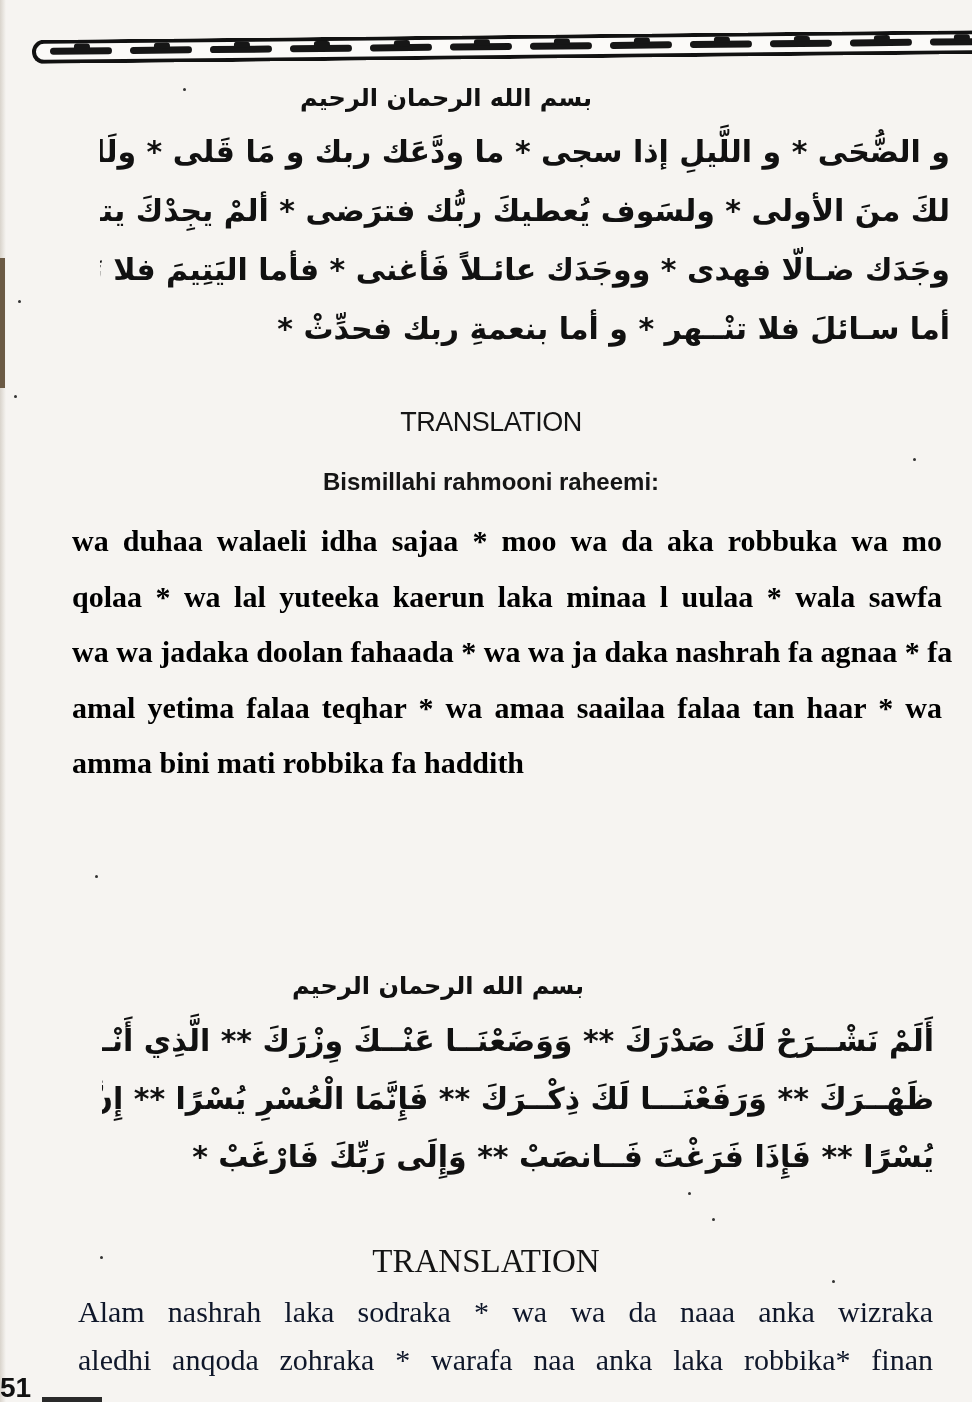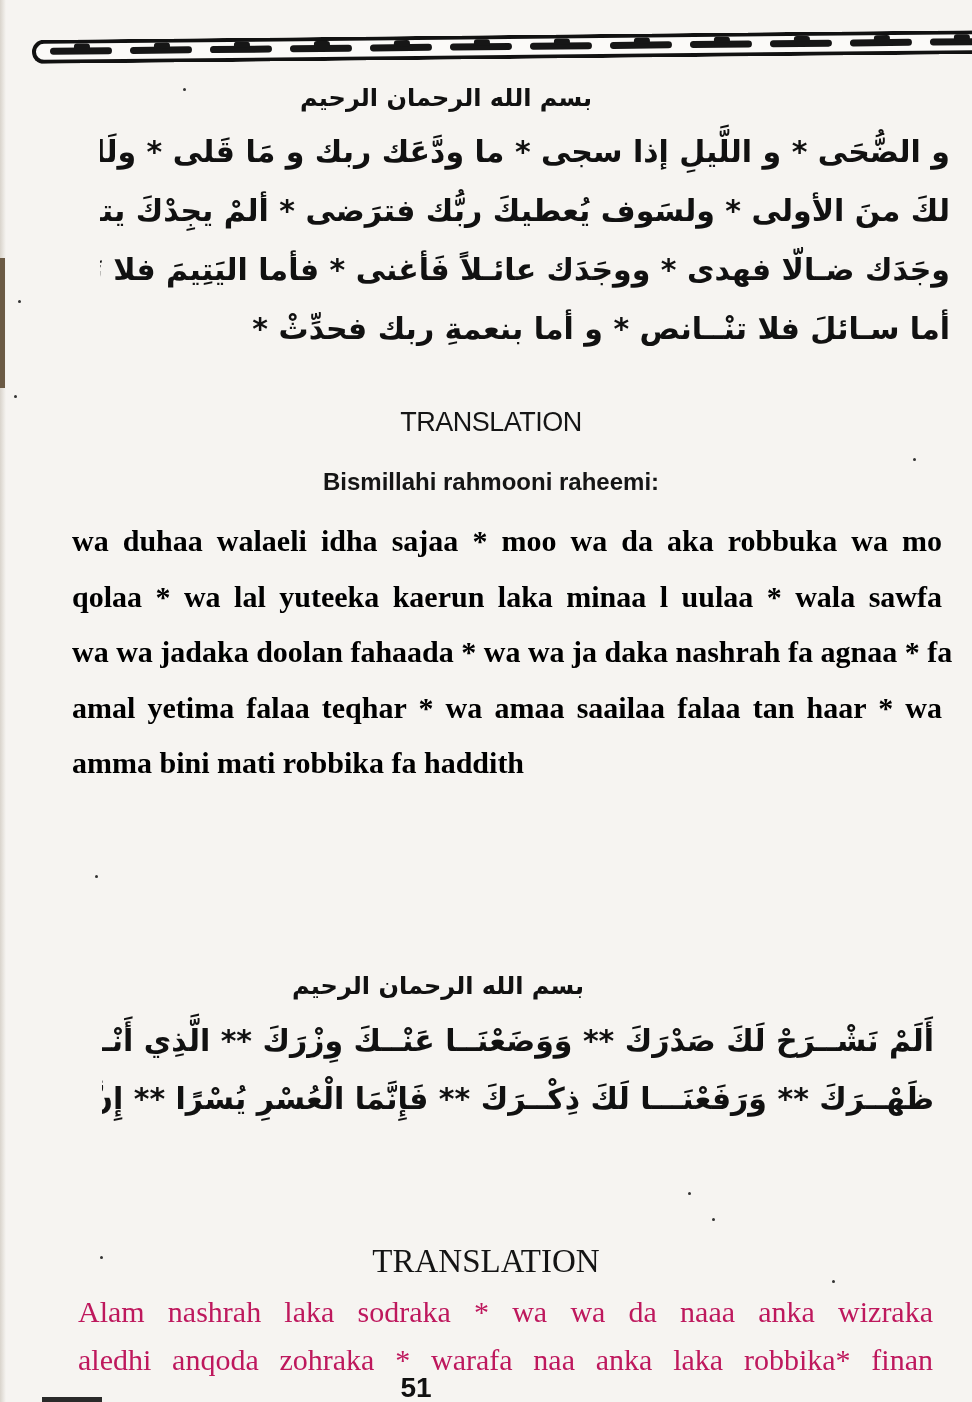--- a/index.html
+++ b/index.html
@@ -70,25 +70,25 @@
       height: 55.6px; line-height: 55.6px; white-space: nowrap;
       text-align: justify; text-align-last: justify;
     }
     .translit-line.last { text-align-last: left; }
     .heading-serif {
       position: absolute; left: 0; width: 972px; text-align: center;
       font-family: "Liberation Serif", serif; font-size: 33px; color: #141414;
     }
     .translit-block-2 {
       position: absolute; left: 78px; width: 855px;
-      font-family: "Liberation Serif", serif; font-size: 30px; color: #be185d;
+      font-family: "Liberation Serif", serif; font-size: 30px; color: #0f172a;
     }
     .translit-block-2 .translit-line { height: 48px; line-height: 48px; }
     .page-number {
-      position: absolute; left: 0; width: 832px; top: 1374px; text-align: center;
+      position: absolute; left: 0; width: 832px; top: 1374px; 
       font-family: "Liberation Sans", sans-serif; font-weight: bold; font-size: 28px;
       line-height: 28px; color: #111;
     }
     .bottom-rule {
       position: absolute; left: 42px; top: 1397px; width: 60px; height: 5px;
       background: #2a2a2a;
     }
     .specks span {
       position: absolute; width: 3px; height: 3px; background: #333; border-radius: 50%;
     }
@@ -117,39 +117,40 @@
     <div class="motif"></div>
   </div>
 </div>
 
 <div class="bismillah" style="top:84px;">بسم الله الرحمان الرحيم</div>
 
 <div class="arabic-block" style="top:122px;">
   <div class="arabic-line">و الضُّحَى * و اللَّيلِ إذا سجى * ما ودَّعَك ربك و مَا قَلى * ولَلآخِرةُ خيرٌ</div>
   <div class="arabic-line">لكَ منَ الأولى * ولسَوف يُعطيكَ ربُّك فترَضى * ألمْ يجِدْكَ يتيما فَـأوى * و</div>
   <div class="arabic-line">وجَدَك ضـالّا فهدى * ووجَدَك عائـلاً فَأغنى * فأما اليَتِيمَ فلا تَقْهر * و</div>
-  <div class="arabic-line">أما سـائلَ فلا تنْــانص * و أما بنعمةِ ربك فحدِّثْ *</div>
+  <div class="arabic-line">أما سـائلَ فلا تنْــهر * و أما بنعمةِ ربك فحدِّثْ *</div>
 </div>
 
 <div class="heading-sans" style="top:407px;">TRANSLATION</div>
 <div class="subheading-sans" style="top:468px;">Bismillahi rahmooni raheemi:</div>
 
 <div class="translit-block" style="top:513px;">
   <div class="translit-line">wa duhaa  walaeli idha sajaa * moo wa da aka robbuka wa mo</div>
   <div class="translit-line">qolaa * wa lal yuteeka kaerun laka minaa l uulaa * wala sawfa</div>
   <div class="translit-line">wa wa jadaka doolan fahaada *  wa wa ja daka nashrah fa agnaa * fa</div>
   <div class="translit-line">amal yetima falaa teqhar *  wa amaa saailaa falaa tan haar *  wa</div>
   <div class="translit-line last">amma bini mati robbika fa haddith</div>
 </div>
 
 <div class="bismillah" style="top:972px; left:-8px;">بسم الله الرحمان الرحيم</div>
 
 <div class="arabic-block" style="top:1012px; left:102px; width:832px;">
   <div class="arabic-line" style="height:58px; line-height:58px;">أَلَمْ نَشْــرَحْ لَكَ صَدْرَكَ ** وَوَضَعْنَــا عَنْــكَ وِزْرَكَ ** الَّذِي أَنْــقَضَ</div>
   <div class="arabic-line" style="height:58px; line-height:58px;">ظَهْــرَكَ ** وَرَفَعْنَـــا لَكَ ذِكْــرَكَ ** فَإِنَّمَا الْعُسْرِ يُسْرًا ** إِنَّ مَعَ الْعُسْرِ</div>
+  <div class="arabic-line" style="height:58px; line-height:58px;">يُسْرًا ** فَإِذَا فَرَغْتَ فَــانصَبْ ** وَإِلَى رَبِّكَ فَارْغَبْ *</div>
 </div>
 
 <div class="heading-serif" style="top:1243px;">TRANSLATION</div>
 
 <div class="translit-block-2" style="top:1288px;">
   <div class="translit-line">Alam nashrah laka sodraka   * wa wa da naaa anka wizraka</div>
   <div class="translit-line">aledhi anqoda zohraka * warafa naa anka laka robbika*   finan</div>
 </div>
 
 <div class="page-number">51</div>

